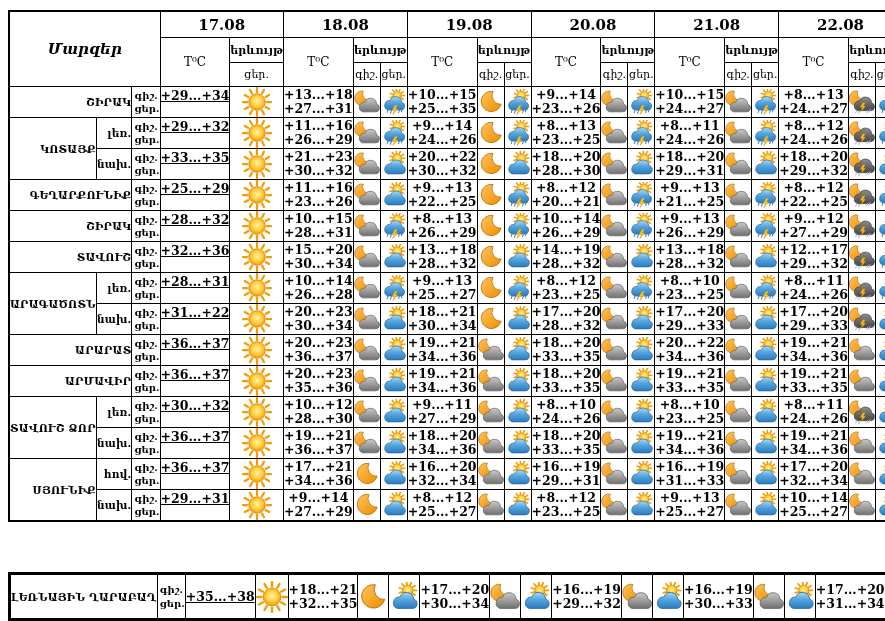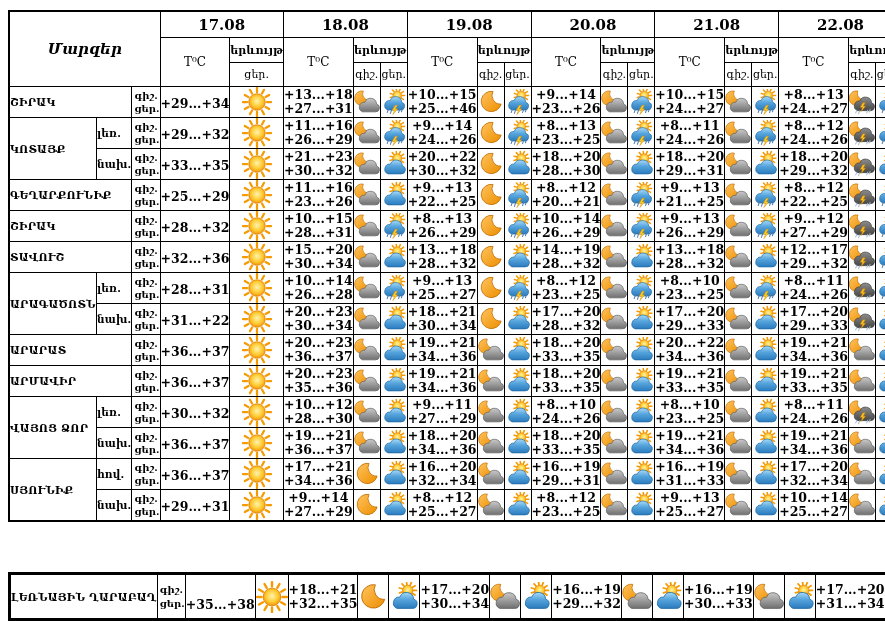--- a/index.html
+++ b/index.html
@@ -8,24 +8,24 @@
   .wrap{padding:10px 0 0 8px;}
   table{border-collapse:collapse;table-layout:fixed;}
   td,th{border:1px solid #000;padding:0;overflow:hidden;white-space:nowrap;}
   #main{border:2px solid #000;}
   #foot{border:3px solid #000;margin-top:50px;}
   th.date{font-size:15px;font-weight:bold;height:25px;}
   th.rhead{font-style:italic;font-weight:bold;font-size:15px;}
   th.tc{font-size:12px;font-weight:normal;}
   th.phen{font-size:11px;font-weight:bold;height:24px;}
   th.nd{font-size:11px;font-weight:normal;height:23px;}
-  td.region,td.sub{font-size:10.5px;font-weight:bold;text-align:left;letter-spacing:.2px;}
+  td.region,td.sub{font-size:10.5px;font-weight:bold;text-align:right;letter-spacing:.2px;}
   td.ndlab{font-size:10px;font-weight:bold;text-align:left;padding-left:2px;line-height:13.5px;}
   td.temp{font-size:12.5px;font-weight:bold;text-align:center;line-height:14px;}
-  td.temp.single{vertical-align:bottom;padding-bottom:6px;}
+  td.temp.single{vertical-align:bottom;padding-bottom:14px;text-decoration:underline;}
   td.icon{text-align:center;vertical-align:middle;}
   #main tbody tr{height:30px;}
   #foot tbody tr{height:46px;}
   .wicon{display:inline-block;vertical-align:middle;}
   .wicon svg{display:block;width:100%;height:100%;}
   .defs{position:absolute;width:0;height:0;}
 </style>
 </head>
 <body>
 
@@ -176,21 +176,21 @@
                 <g stroke="#4F7FB5" stroke-width="1.3" stroke-linecap="round">
                   <line x1="9" y1="25" x2="7.6" y2="29"></line>
                   <line x1="13" y1="26" x2="11.6" y2="30"></line>
                   <line x1="23" y1="25" x2="21.6" y2="29"></line>
                   <line x1="26.5" y1="24" x2="25.1" y2="28"></line>
                 </g>
                 <path d="M17.5 20 L13.8 26 h2.9 L14.6 31.5 L20.6 24.4 h-3 L20.4 20 Z" fill="#FFD21E" stroke="#D98200" stroke-width="0.6"></path>
               </svg></span></td>
           <td class="temp">
             <div>+10...+15</div>
-            <div>+25...+46</div>
+            <div>+25...+35</div>
           </td>
           <td class="icon"><span class="wicon" style="width:26px;height:26px"><svg viewBox="0 0 32 32">
                 <path d="M18.5 3 A 12.5 12.5 0 1 0 28.5 18.5 A 10.5 10.5 0 0 1 18.5 3 Z" fill="url(#gMoon)" stroke="#C06C00" stroke-width="1"></path>
               </svg></span></td>
           <td class="icon"><span class="wicon" style="width:26px;height:26px"><svg viewBox="0 0 32 32">
                 <g stroke="#F59B00" stroke-width="1.8" stroke-linecap="round">
                   <line x1="26.0" y1="8.0" x2="29.0" y2="8.0"></line>
                   <line x1="25.0" y1="11.2" x2="27.6" y2="12.9"></line>
                   <line x1="22.5" y1="13.5" x2="23.7" y2="16.2"></line>
                   <line x1="19.1" y1="13.9" x2="18.7" y2="16.9"></line>
@@ -2042,21 +2042,21 @@
                   <line x1="22.6" y1="3.3" x2="23.9" y2="0.5"></line>
                   <line x1="25.3" y1="5.6" x2="27.8" y2="4.0"></line>
                 </g>
                 <circle cx="20" cy="9" r="5.6" fill="url(#rSun)" stroke="#E07B00" stroke-width="0.7"></circle>
                 <g transform="translate(1.5 3) scale(0.95)">
                   <path d="M7.5 26.5 H24.5 a5.3 5.3 0 0 0 1.6 -10.4 a8 8 0 0 0 -15.5 -2.3 A6.6 6.6 0 0 0 7.5 26.5 Z" fill="url(#gBlue)" stroke="#1F6AA5" stroke-width="0.9"></path>
                 </g>
               </svg></span></td>
         </tr>
         <tr>
-          <td class="region" rowspan="2" colspan="1">ՎԱՅՈՑ ՁՈՐ</td>
+          <td class="region" rowspan="2" colspan="1">ՏԱՎՈՒՇ ՁՈՐ</td>
           <td class="sub">լեռ.</td>
           <td class="ndlab">
             <div>գիշ.</div>
             <div>ցեր.</div>
           </td>
           <td class="temp single">
             <div>+30...+32</div>
           </td>
           <td class="icon"><span class="wicon" style="width:30px;height:30px"><svg viewBox="0 0 32 32">
                 <g stroke="#F59B00" stroke-width="2.4" stroke-linecap="round">

